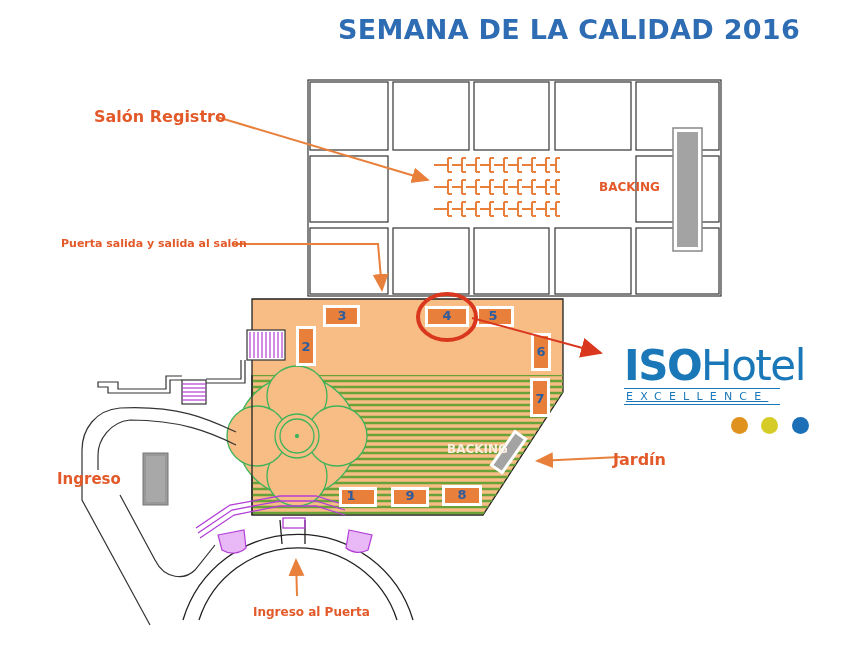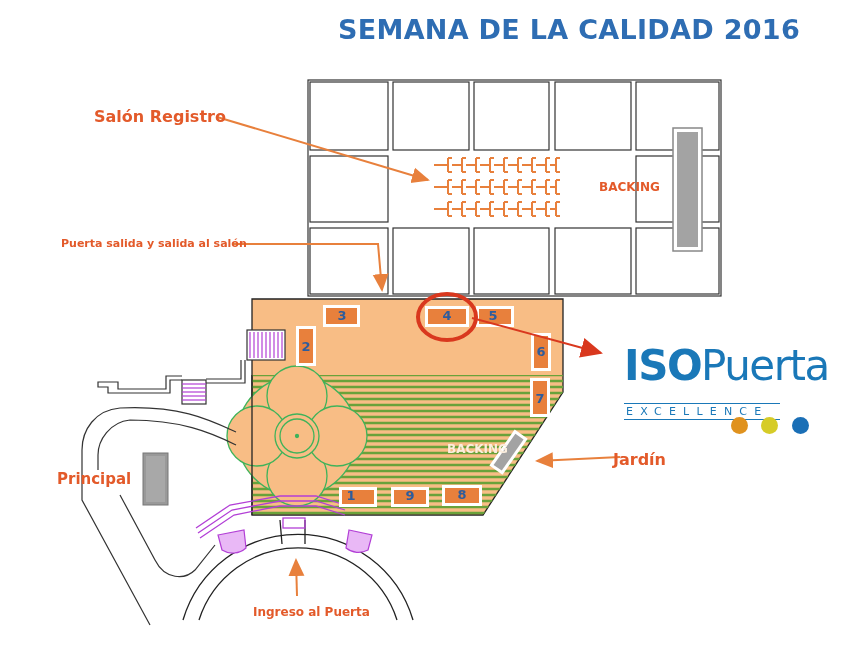--- a/index.html
+++ b/index.html
@@ -4,21 +4,21 @@
 <style>
   html, body { margin:0; padding:0; background:#ffffff; }
   body { width:853px; height:659px; position:relative; overflow:hidden; font-family:"Liberation Sans", sans-serif; }
   .title { position:absolute; left:0; top:14px; width:800px; text-align:right; font-weight:bold; font-size:27px; color:#2e6db3; letter-spacing:0.3px; font-family:"DejaVu Sans", sans-serif; }
   .lbl { position:absolute; font-weight:bold; color:#e35a2a; white-space:nowrap; font-family:"DejaVu Sans", sans-serif; }
   svg { position:absolute; left:0; top:0; }
   .logo { position:absolute; left:624px; top:344px; width:160px; }
   .logo-main { font-family:"DejaVu Sans", sans-serif; font-size:42px; color:#1a78b8; line-height:44px; letter-spacing:-1.5px; }
   .logo-main b { font-weight:bold; }
   .logo-main span { font-weight:normal; }
-  .logo-sub { border-top:1.5px solid #1a78b8; border-bottom:1.5px solid #1a78b8; font-family:"DejaVu Sans", sans-serif; font-size:11px; color:#1a78b8; letter-spacing:7.2px; padding:1px 0 1px 2px; width:154px; margin-top:15px; }
+  .logo-sub { border-top:1.5px solid #1a78b8; border-bottom:1.5px solid #1a78b8; font-family:"DejaVu Sans", sans-serif; font-size:11px; color:#1a78b8; letter-spacing:7.2px; padding:1px 0 1px 2px; width:154px; margin-top:0;text-decoration:underline; }
   .dots { position:absolute; left:731px; top:417px; }
   .dot { position:absolute; width:17px; height:17px; border-radius:50%; top:0; }
   .booth-num { position:absolute; font-weight:bold; font-size:13px; color:#2e5c9c; text-align:center; font-family:"DejaVu Sans", sans-serif; }
   .backing-lbl { position:absolute; font-weight:bold; font-size:12px; font-family:"DejaVu Sans", sans-serif; }
 </style>
 </head>
 <body>
 
 <div class="title">SEMANA DE LA CALIDAD 2016</div>
 
@@ -189,37 +189,37 @@
     <line x1="217" y1="117" x2="428" y2="180" marker-end="url(#ah)"></line>
     <path d="M233,244 L378,244 L382,290" marker-end="url(#ah)"></path>
     <line x1="620" y1="457" x2="537" y2="461" marker-end="url(#ah)"></line>
     <line x1="297" y1="596" x2="296" y2="560" marker-end="url(#ah)"></line>
   </g>
   <line x1="472" y1="318" x2="601" y2="353" stroke="#d9381e" stroke-width="2" marker-end="url(#ahr)"></line>
 </svg>
 
 <div class="lbl" style="left:94px; top:107px; font-size:16px;">Salón Registro</div>
 <div class="lbl" style="left:61px; top:237px; font-size:11px;">Puerta salida y salida al salón</div>
-<div class="lbl" style="left:57px; top:470px; font-size:15px;">Principal</div>
+<div class="lbl" style="left:57px; top:470px; font-size:15px;">Ingreso</div>
 <div class="lbl" style="left:613px; top:450px; font-size:16px;">Jardín</div>
 <div class="lbl" style="left:253px; top:605px; font-size:12px;">Ingreso al Puerta</div>
 <div class="backing-lbl" style="left:599px; top:180px; color:#e35a2a;">BACKING</div>
 <div class="backing-lbl" style="left:447px; top:442px; color:#fbeede;">BACKING</div>
 
 <div class="booth-num" style="left:341px; top:488px; width:20px;">1</div>
 <div class="booth-num" style="left:296px; top:339px; width:20px;">2</div>
 <div class="booth-num" style="left:332px; top:308px; width:20px;">3</div>
 <div class="booth-num" style="left:437px; top:308px; width:20px;">4</div>
 <div class="booth-num" style="left:483px; top:308px; width:20px;">5</div>
 <div class="booth-num" style="left:531px; top:344px; width:20px;">6</div>
 <div class="booth-num" style="left:530px; top:391px; width:20px;">7</div>
 <div class="booth-num" style="left:452px; top:487px; width:20px;">8</div>
 <div class="booth-num" style="left:400px; top:488px; width:20px;">9</div>
 
 <div class="logo">
-  <div class="logo-main"><b>ISO</b><span>Puerta</span></div>
+  <div class="logo-main"><b>ISO</b><span>Hotel</span></div>
   <div class="logo-sub">EXCELLENCE</div>
 </div>
 <div class="dots">
   <div class="dot" style="left:0; background:#e0921e;"></div>
   <div class="dot" style="left:30px; background:#d6cc28;"></div>
   <div class="dot" style="left:61px; background:#1a6fb6;"></div>
 </div>
 
 </body></html>

